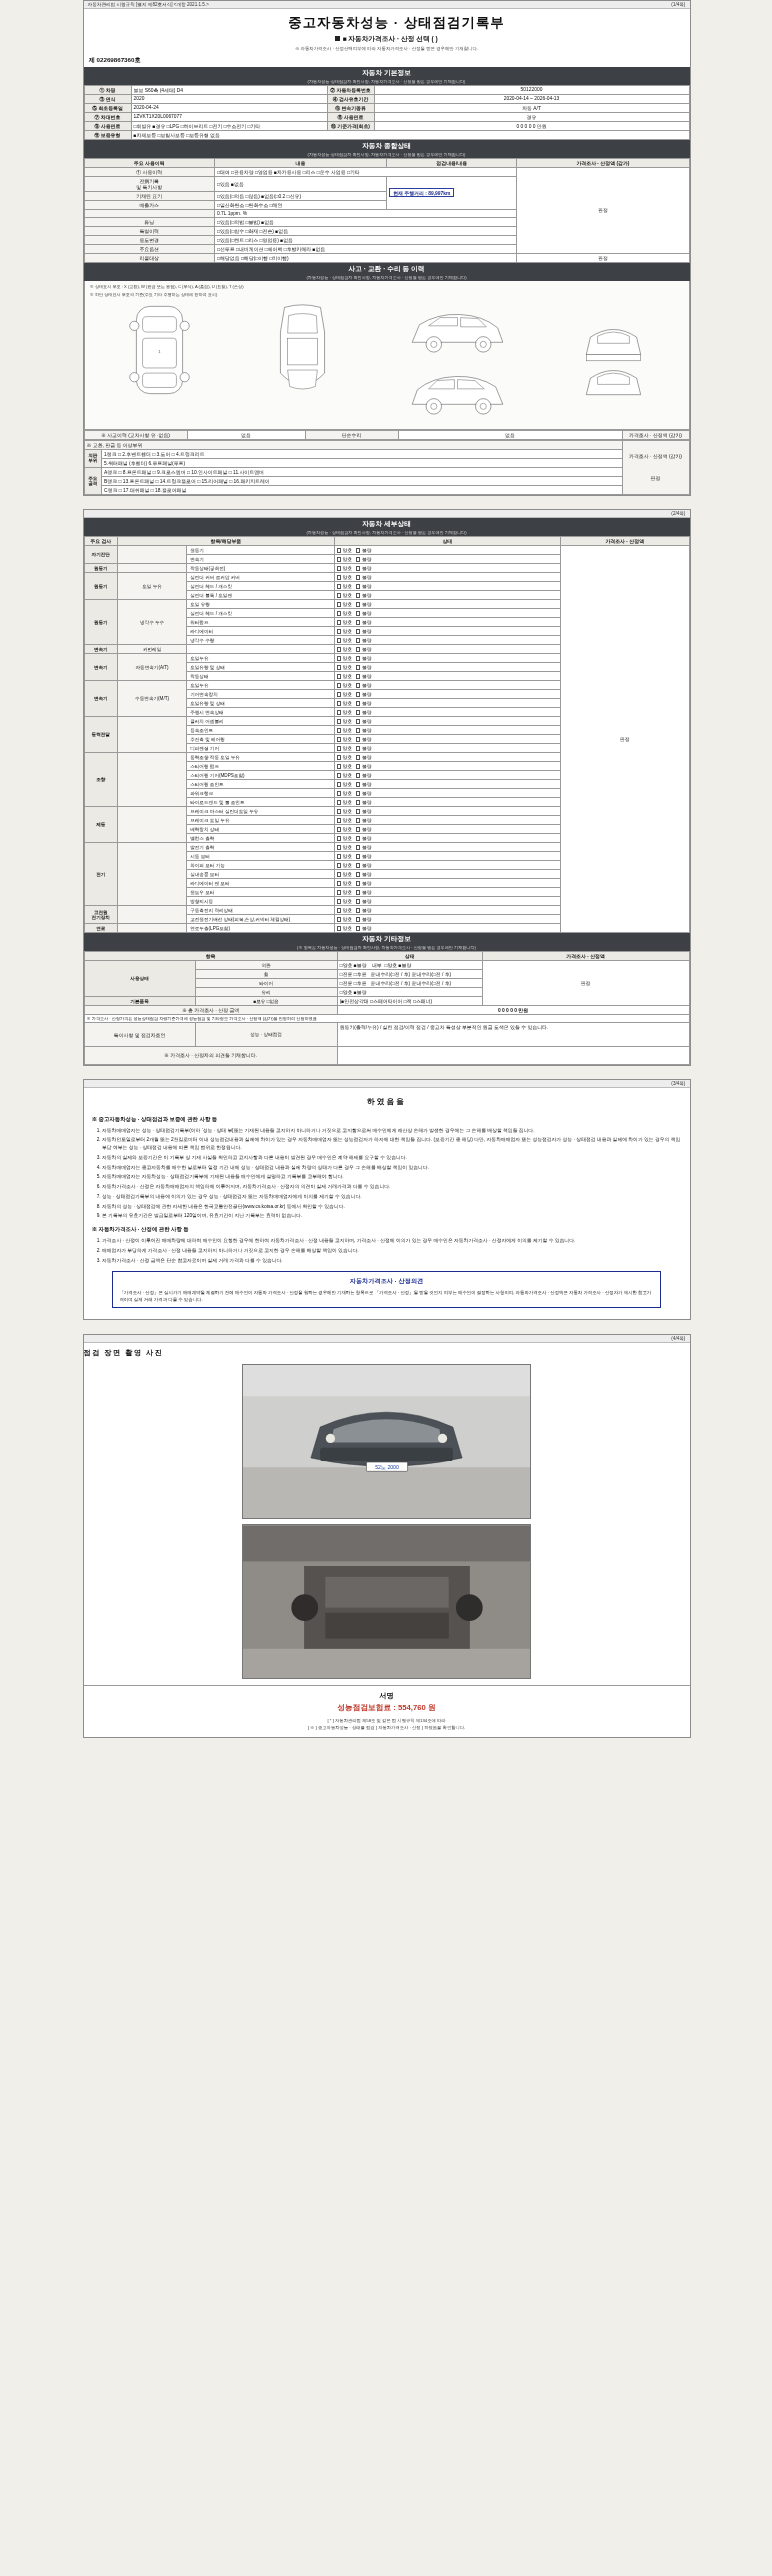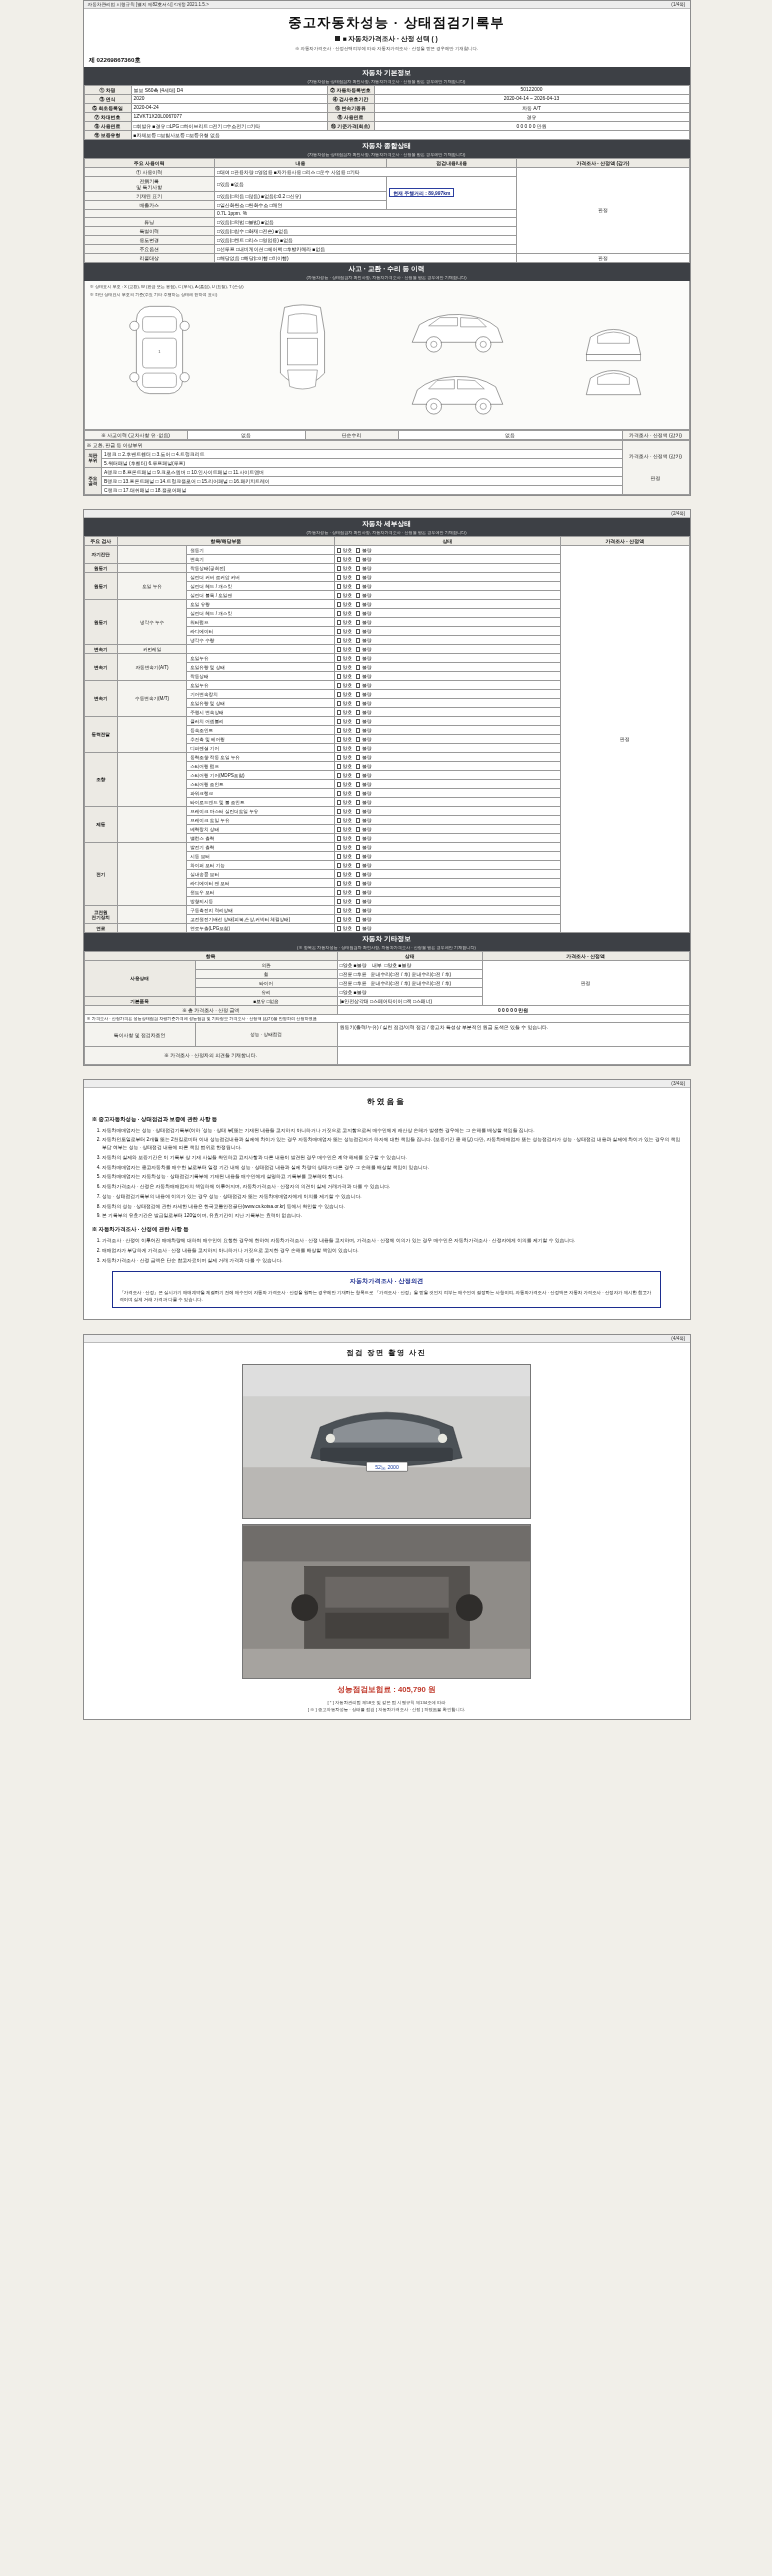--- a/index.html
+++ b/index.html
@@ -77,21 +77,21 @@
   .notice h3 { font-size:5.4px; margin:5.2px 0 3.1px; }
   .notice ol { margin:0 0 4.1px 0; padding-left:10.3px; }
   .notice li { margin-bottom:2.1px; }
   .boxnote {
     border:1px solid #1c2d8f; margin:7.2px 20.6px 3.1px; padding:4.1px 6.2px; text-align:center;
   }
   .boxnote .bt { color:#1c2d8f; font-weight:bold; font-size:6.2px; margin-bottom:2.6px;}
   .boxnote .bb { font-size:4.4px; line-height:1.6; text-align:left;}
 
   
-  .photo-title { text-align:center; font-size:7.2px; font-weight:bold; padding:5.2px 0 4.1px; letter-spacing:1.5px;}
+  .photo-title { font-size:7.2px; font-weight:bold; padding:5.2px 0 4.1px; letter-spacing:1.5px;}
   .photos { display:flex; flex-direction:column; align-items:center; gap:5.2px; padding:2.1px 0 5.2px;}
   .photo { width:289px; height:155px; border:0.5px solid #777; position:relative; overflow:hidden; }
   .sign-band { text-align:center; font-size:7.2px; font-weight:bold; padding:5.2px 0 2.1px; border-top:0.5px solid #9a9a9a;}
   .price { text-align:center; color:#c0392b; font-weight:bold; font-size:7.7px; padding-bottom:4.1px;}
   .footer-note { text-align:center; font-size:4.3px; color:#333; padding:1px 0 5.2px; line-height:1.6;}
 </style>
 </head>
 <body>
 
 <div class="page">
@@ -669,19 +669,20 @@
         <rect x="0" y="0" width="558" height="70" fill="#706d6a"></rect>
         <rect x="120" y="80" width="320" height="160" fill="#55524f" stroke="#3b3835"></rect>
         <rect x="160" y="100" width="240" height="60" fill="#6b6764"></rect>
         <rect x="160" y="170" width="240" height="50" fill="#44413e"></rect>
         <rect x="0" y="240" width="558" height="58" fill="#a6a39f"></rect>
         <circle cx="120" cy="160" r="26" fill="#2f2d2b"></circle>
         <circle cx="440" cy="160" r="26" fill="#2f2d2b"></circle>
       </svg>
     </div>
   </div>
-  <div class="price">성능점검보험료 : 405,790 원</div>
+  <div class="sign-band">서명</div>
+  <div class="price">성능점검보험료 : 554,760 원</div>
   <div class="footer-note">
     <div>[ * ] 자동차관리법 제58조 및 같은 법 시행규칙 제134조에 따라</div>
     <div>[ ※ ] 중고자동차성능 · 상태를 점검 [ 자동차가격조사 · 산정 ] 하였음을 확인합니다.</div>
   </div>
 </div>
 
 
 </body></html>

